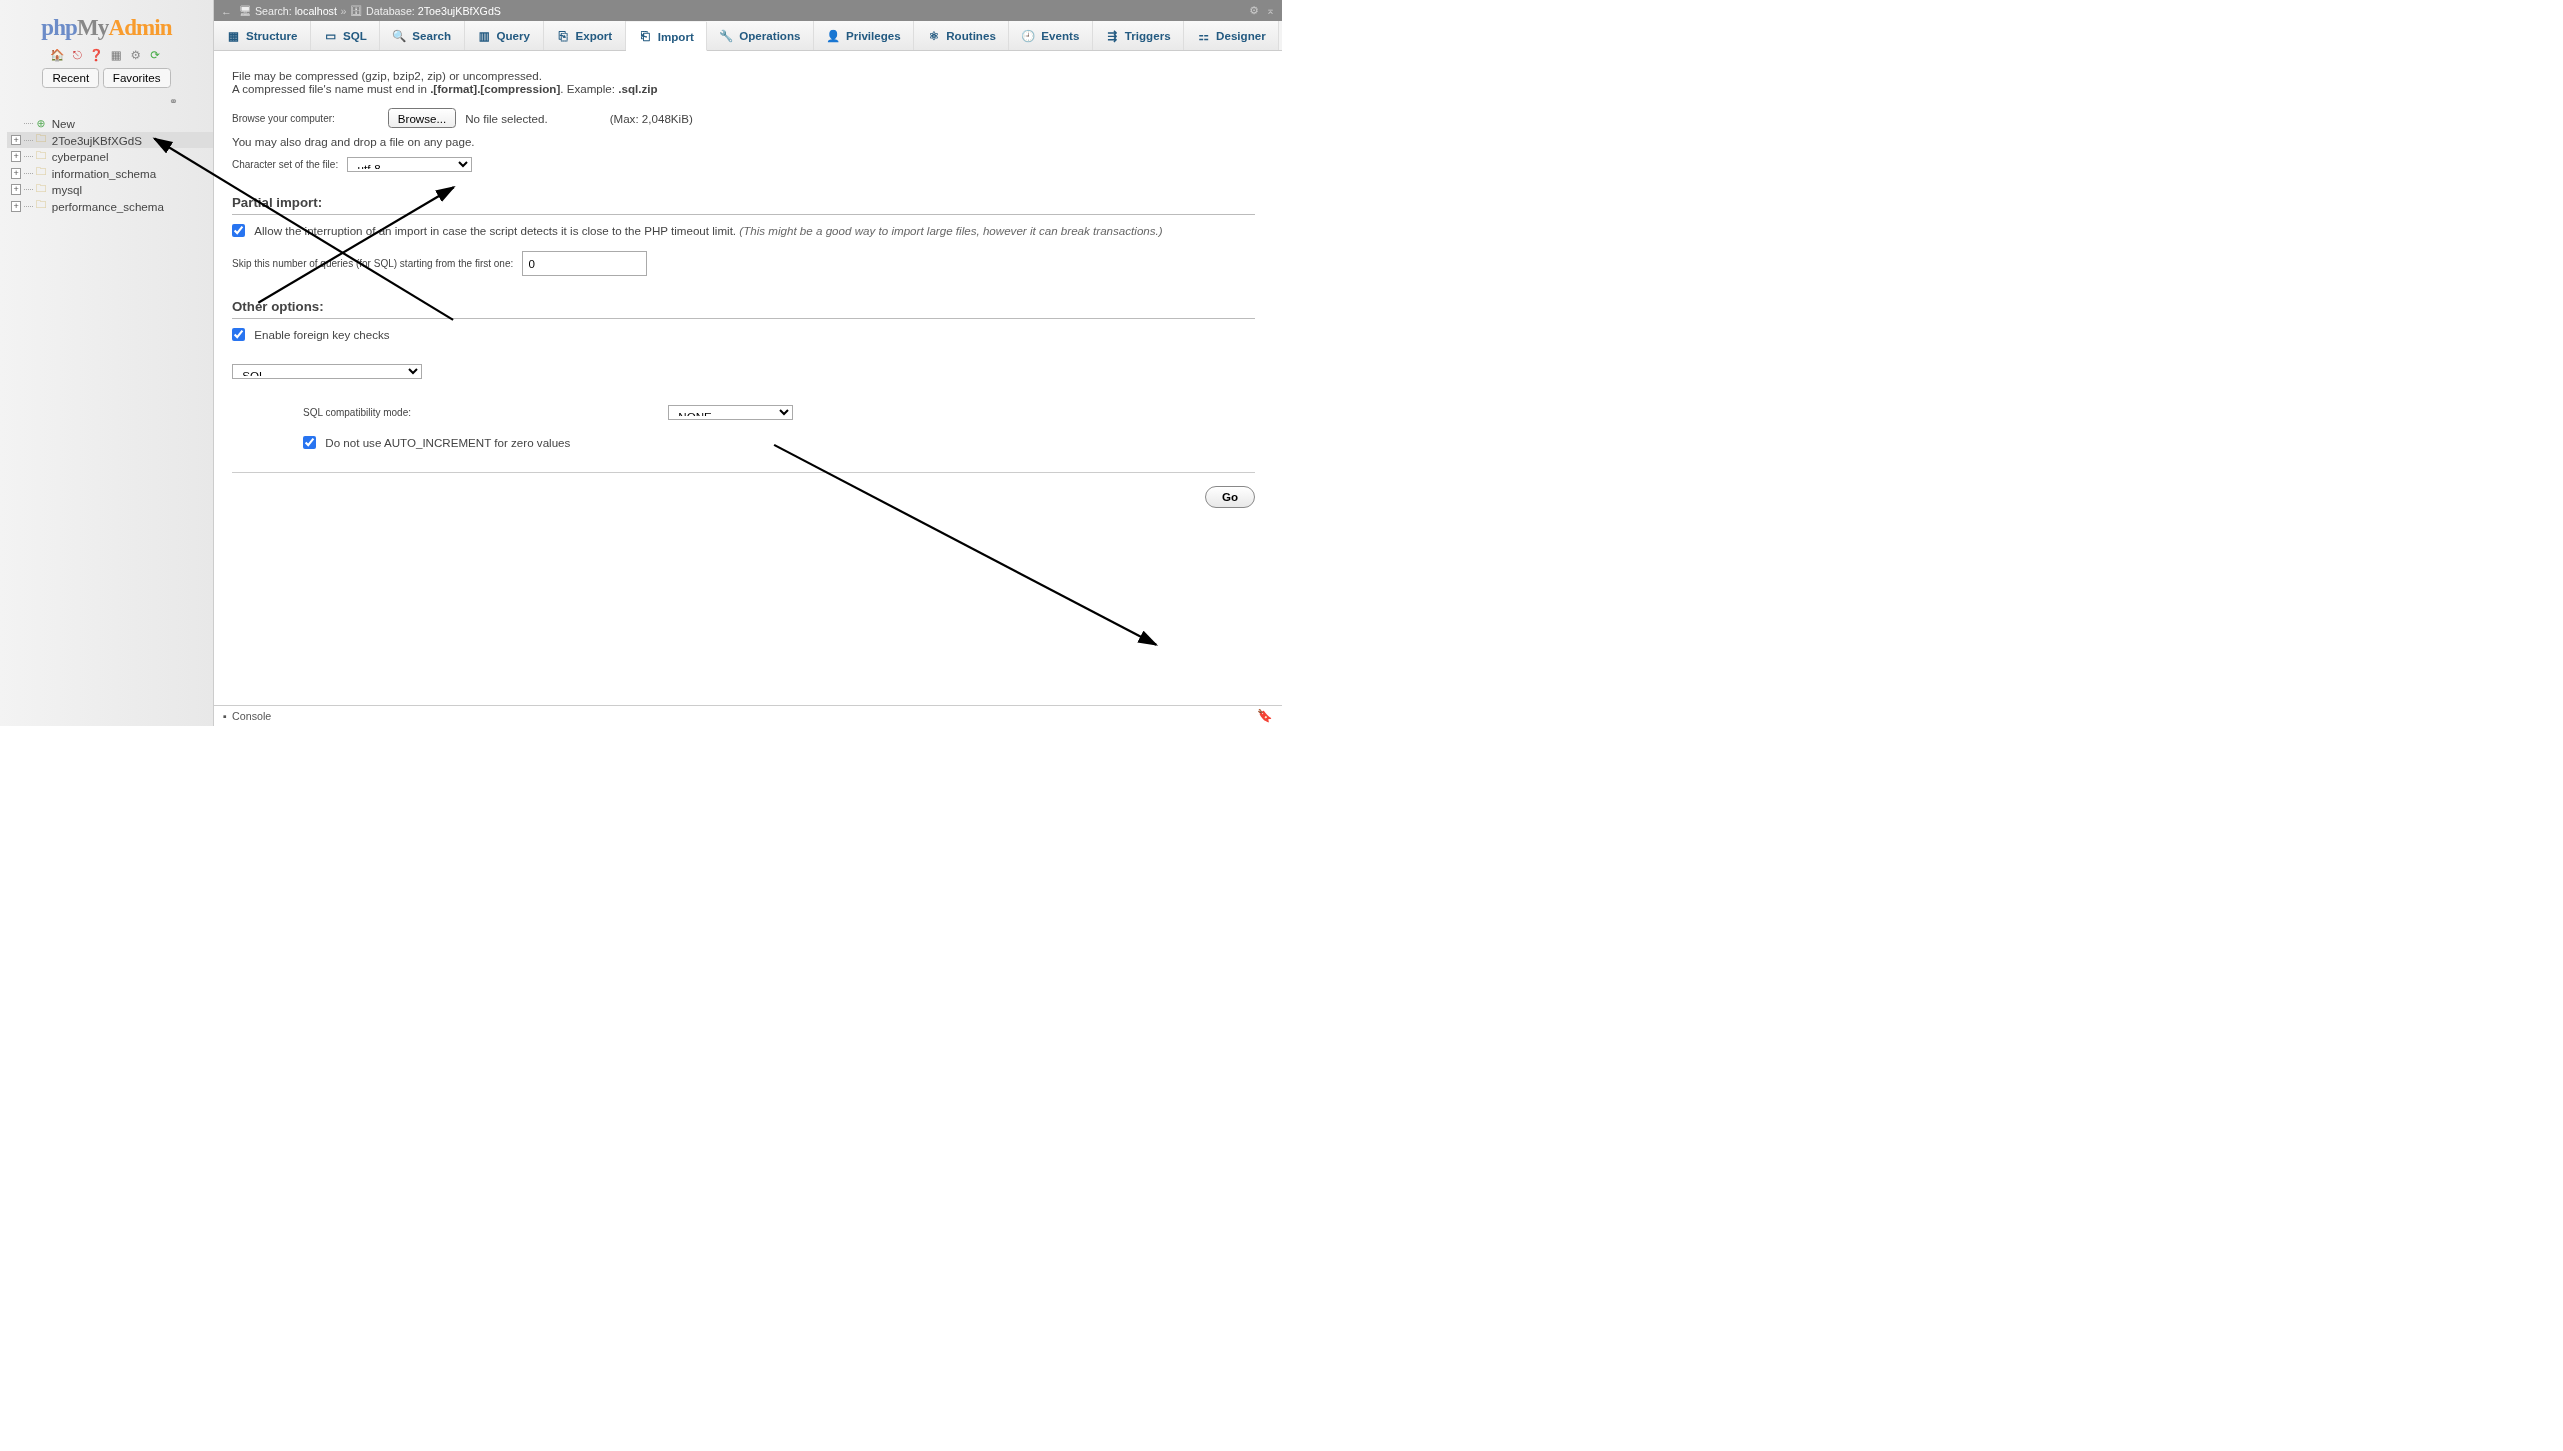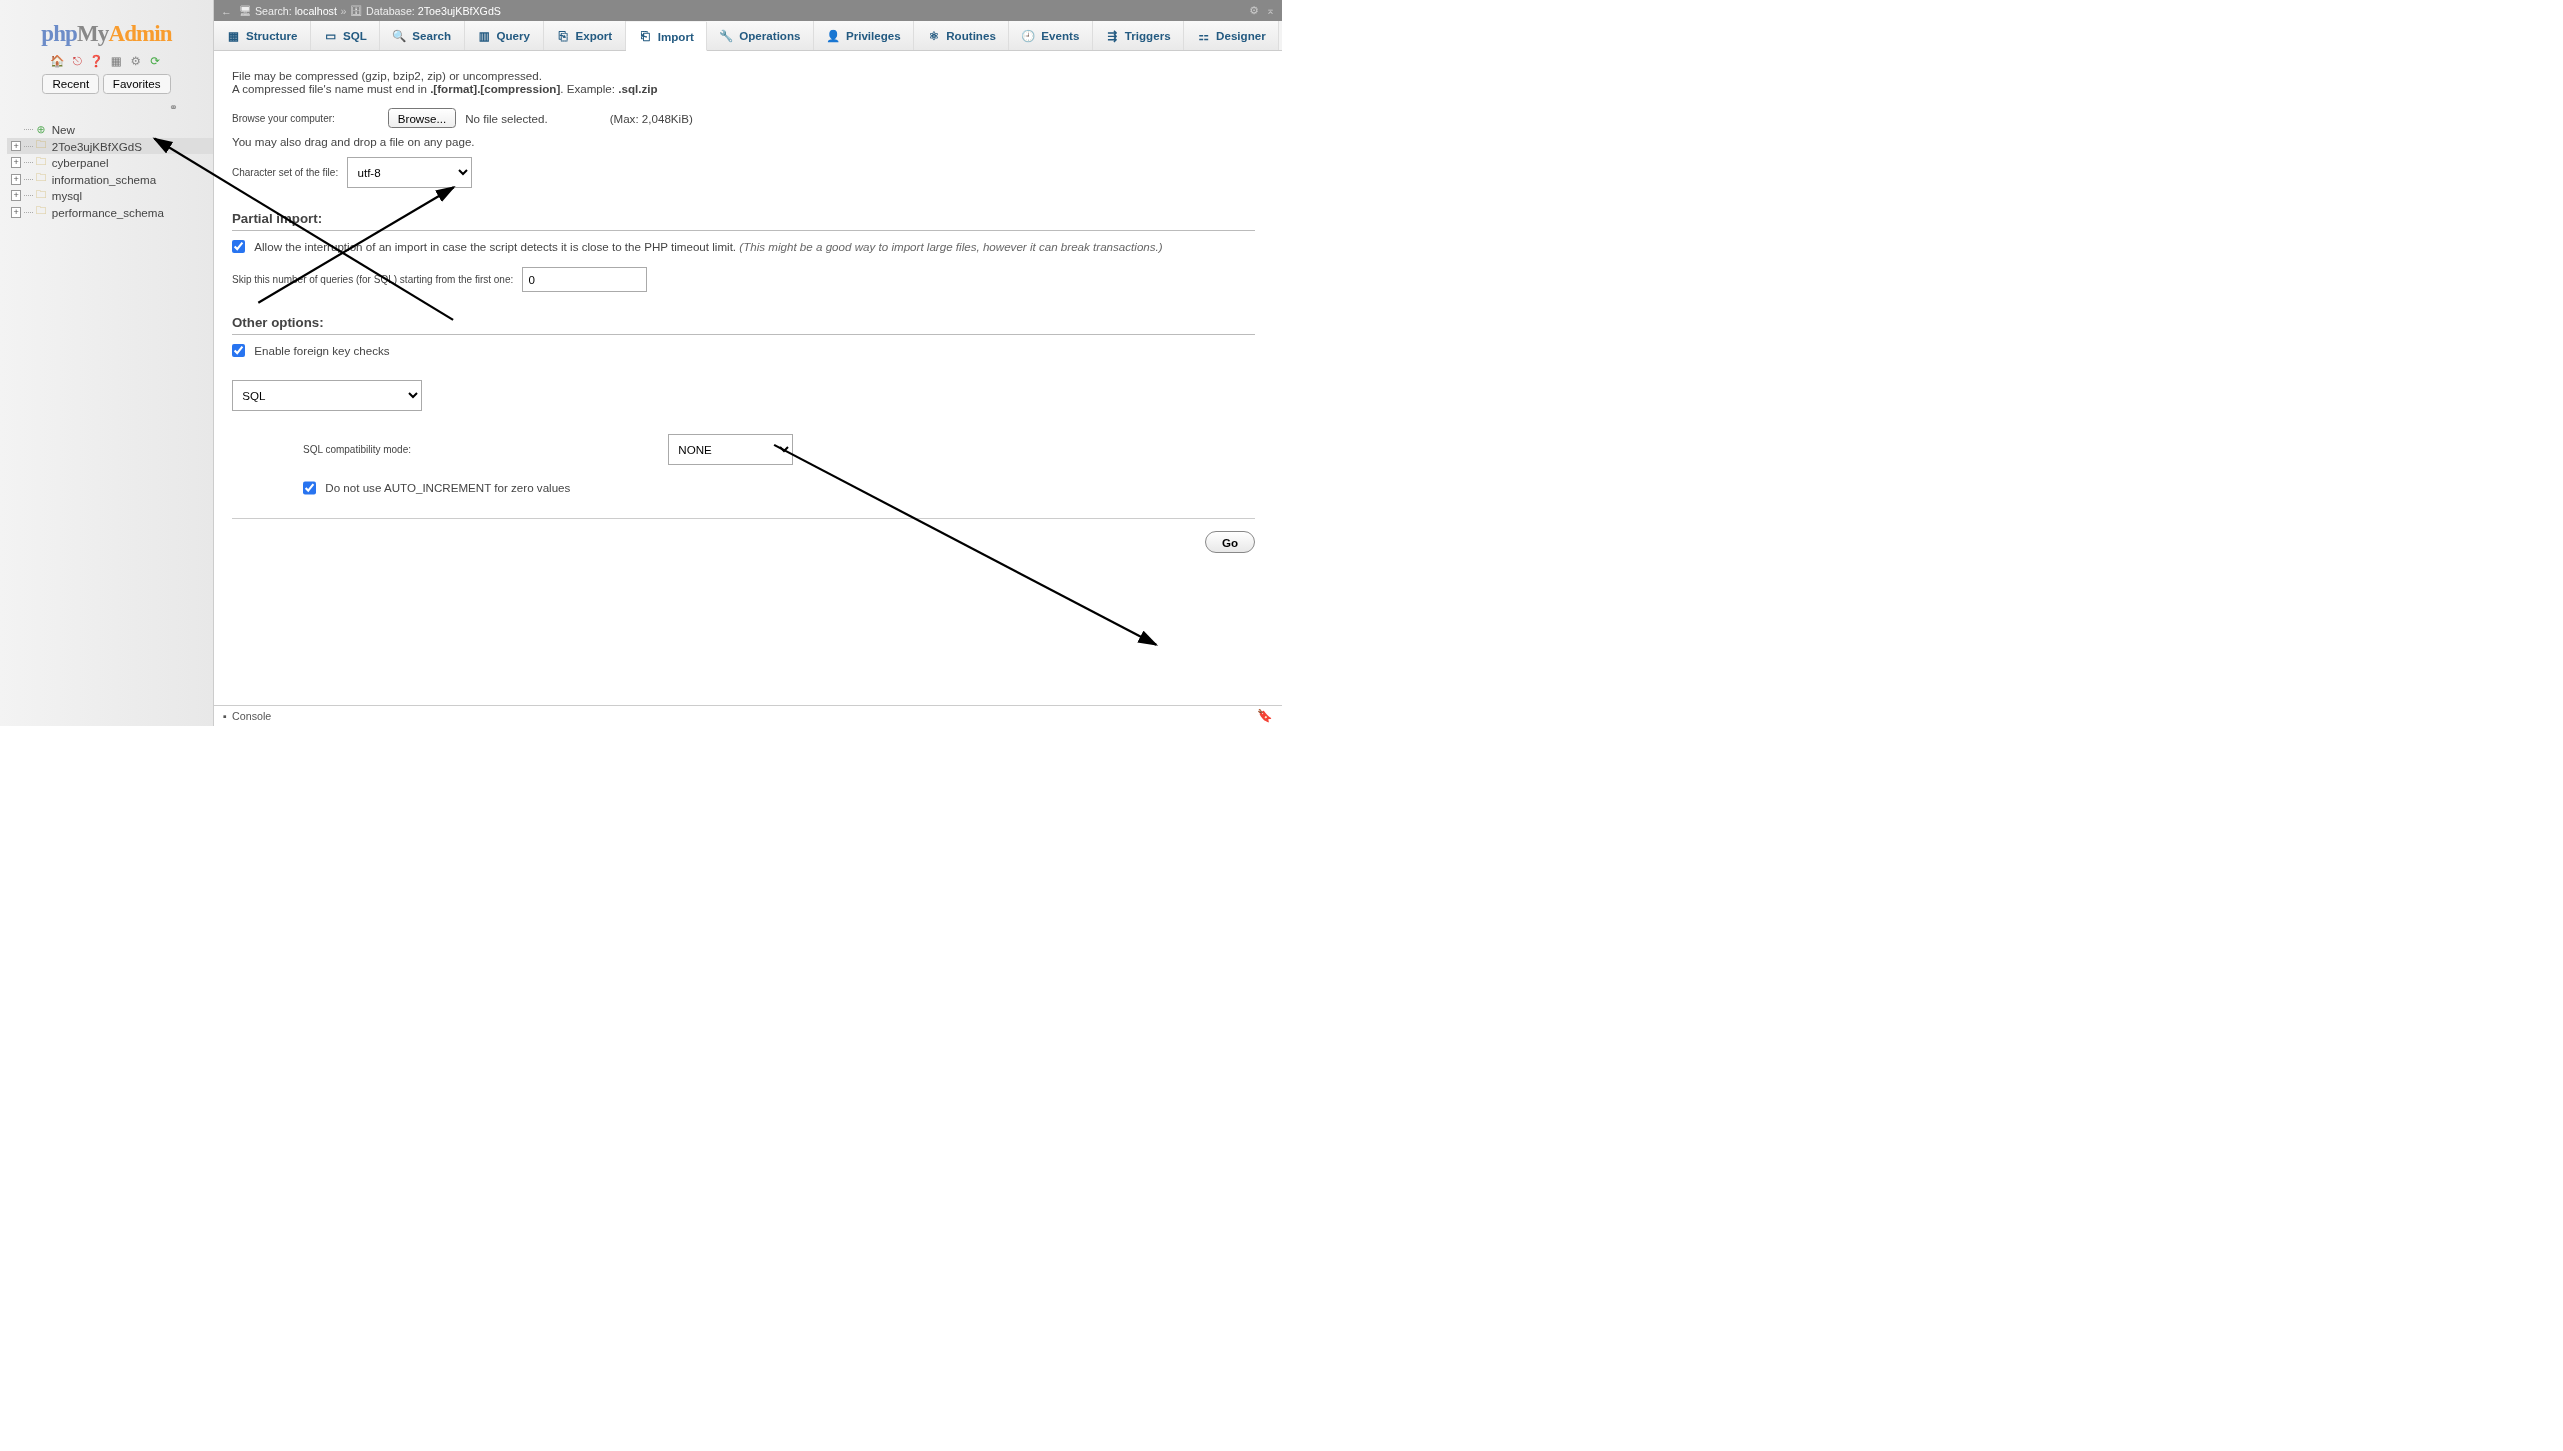--- a/index.html
+++ b/index.html
@@ -1,18 +1,18 @@
 <!DOCTYPE html>
 <html style="font-size:14.2px"><head>
 <meta charset="utf-8">
 <style>
 * { box-sizing: border-box; margin: 0; padding: 0; }
 body { font-family: sans-serif; font-size: 11.6px; color: #444; background: #fff; width: 1282px; height: 726px; overflow: hidden; position: relative; }
 .layout { display: flex; height: 100%; }
-.sidebar { width: 214px; background: linear-gradient(to right, #f3f3f3, #e8e8e8); border-right: 0.9px solid #ccc; display: flex; flex-direction: column; align-items: center; padding-top: 21px; }
+.sidebar { width: 214px; background: linear-gradient(to right, #f3f3f3, #e8e8e8); border-right: 0.9px solid #ccc; display: flex; flex-direction: column; align-items: center; padding-top: 15px; }
 .logo { font-size: 23px; font-weight: bold; font-family: Georgia, serif; letter-spacing: -0.9px; }
 .logo .a { color: #6c8cc8; }
 .logo .b { color: #888; }
 .logo .c { color: #f89c2e; }
 .toolbar-icons { display: flex; gap: 5.3px; margin: 7.1px 0 5.3px; }
 .ticon { width: 14.2px; height: 14.2px; display: inline-flex; align-items: center; justify-content: center; font-size: 11.6px; }
 .tab-btns { display: flex; gap: 3.6px; margin-bottom: 5.3px; }
 .tab-btn { background: #f7f7f7; border: 0.9px solid #bbb; border-radius: 3.6px; padding: 2.7px 9px; font-size: 11.6px; cursor: pointer; }
 .link-icon { font-size: 10.7px; color: #888; margin: 1.8px 0 7.1px 151px; align-self: flex-start; padding-left:18px;}
 .tree { width: 100%; text-align: left; padding-left: 7.1px; }
@@ -33,21 +33,21 @@
 .tab { display: flex; align-items: center; gap: 5.3px; padding: 0 12.5px; border-right: 0.9px solid #ddd; color: #235a81; font-size: 11.6px; font-weight: bold; cursor: pointer; background: linear-gradient(#f9f9f9,#e9e9e9); }
 .tab.active { background: #fff; border-bottom: 1.8px solid #fff; position: relative; top: 0.9px; }
 .tab .ticn { width: 14.2px; height: 14.2px; display:inline-flex; align-items:center; justify-content:center; }
 .content { padding: 18px 27px 18px 18px; overflow: auto; flex: 1; position: relative; }
 .section { margin-bottom: 23px; }
 .section legend, .section .legend { font-size: 13.3px; font-weight: bold; color: #444; padding-bottom: 3.6px; border-bottom: 0.9px solid #bbb; display: block; width: 100%; margin-bottom: 9px; }
 .row { margin: 5.3px 0; display: flex; align-items: center; gap: 9px; flex-wrap: wrap; }
 .row label { font-size: 10px; }
 button.browse { padding: 2.7px 9px; border: 0.9px solid #777; border-radius: 3.6px; background: linear-gradient(#fff,#eee); cursor: pointer; font-size: 11.6px; margin-left: 44px; }
 select, input[type=number] { border: 0.9px solid #aaa; padding: 2.7px 5.3px; font-size: 11.6px; background: #fff; }
-select { min-width: 125px; height: 31px; }
+select { min-width: 125px; height: 15px; }
 input[type=number] { width: 125px; height: 25px; }
 .italic { font-style: italic; color: #666; text-align: center; }
 .checkbox-row { display: flex; align-items: center; gap: 9px; margin: 5.3px 0; }
 .checkbox-row input { width: 13.3px; height: 13.3px; accent-color: #2874f0; }
 .indent { margin-left: 71px; }
 .go-row { display:flex; justify-content:flex-end; border-top:0.9px solid #ccc; padding-top:12.5px; margin-top:5.3px;}
 button.go { padding: 3.6px 16px; border: 0.9px solid #888; border-radius: 12.5px; background: linear-gradient(#fff,#e8e8e8); cursor: pointer; font-size: 11.6px; font-weight: bold; }
 .console { position: absolute; bottom: 0; left: 0; right: 0; height: 21.4px; background: #fff; border-top: 0.9px solid #ccc; display: flex; align-items: center; padding: 0 9px; font-size: 10.7px; color: #555; }
 .console .cicon { margin-right: 5.3px; }
 .console .bookmark { margin-left: auto; color: #d8a93a; font-size: 12.5px; }

